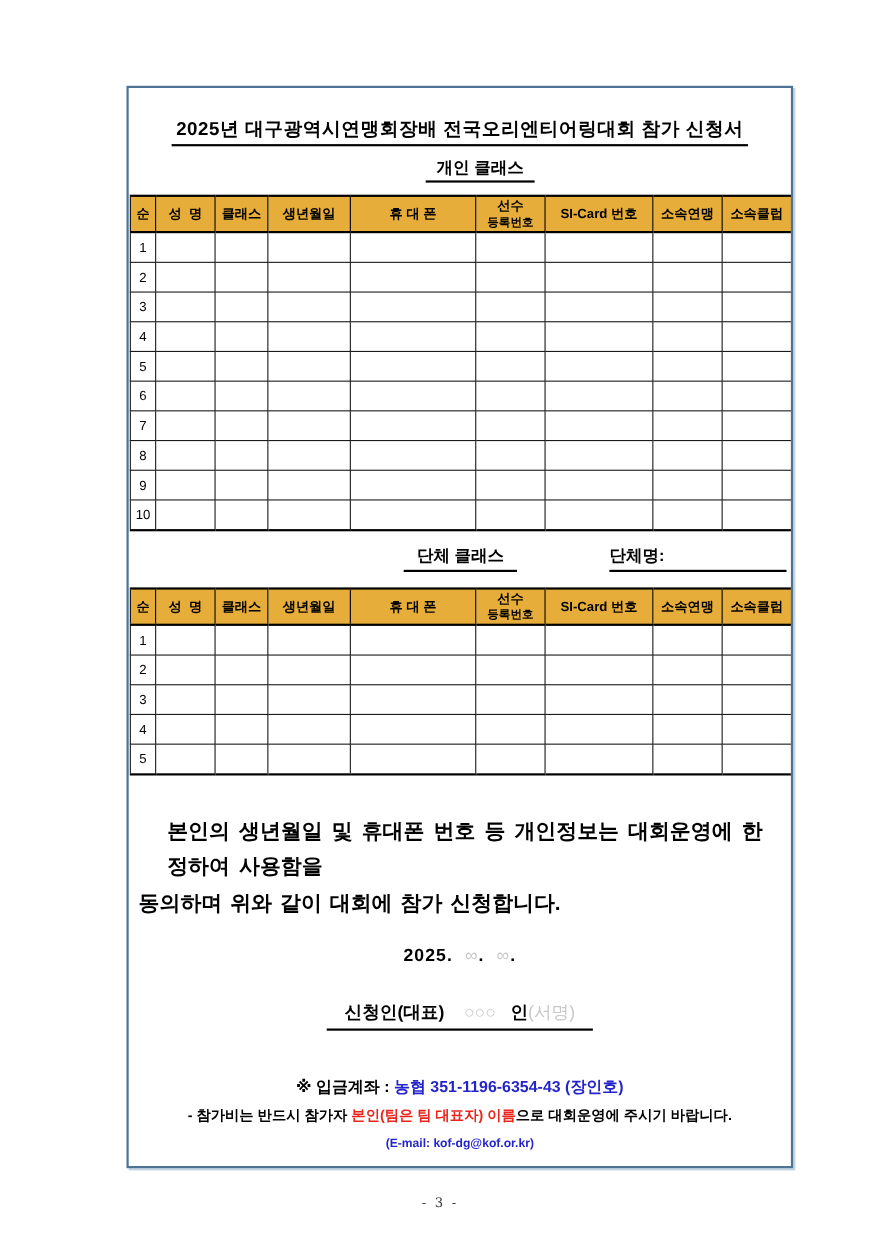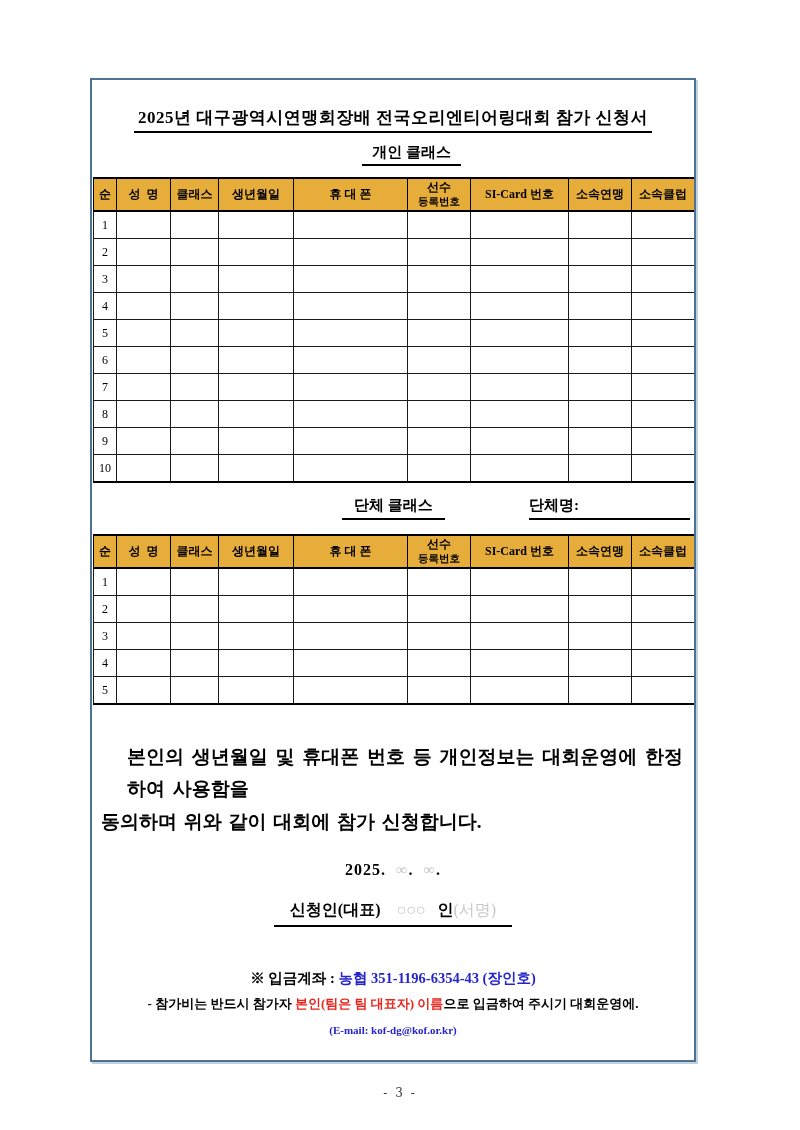--- a/index.html
+++ b/index.html
@@ -1,24 +1,23 @@
 <!DOCTYPE html>
 <html><head>
 <meta charset="utf-8">
 <style>
   html,body{margin:0;padding:0;}
   body{
     width:800px;height:1130px;position:relative;background:#ffffff;
     font-family:"Liberation Sans","DejaVu Sans",sans-serif;color:#000;
   }
   .sheet{
-    position:absolute;left:90px;top:78px;width:602px;height:980px;
+    position:absolute;left:115px;top:78px;width:602px;height:980px;
     border:2px solid #4d7294;box-shadow:2px 2px 0 #c2d2df;background:#fff;
     overflow:hidden;
-    font-family:Liberation Serif, serif;
   }
   .title{margin-top:26px;text-align:center;font-size:17px;font-weight:bold;}
   .title span{display:inline-block;border-bottom:2px solid #000;padding:0 4px 2px;letter-spacing:0.5px;white-space:pre;}
   .subtitle{margin-top:10px;text-align:center;font-size:15px;font-weight:bold;padding-left:37px;}
   .subtitle span{display:inline-block;border-bottom:2px solid #000;padding:0 10px 2px;}
 
   table{border-collapse:collapse;table-layout:fixed;width:601px;margin:11px 0 0 1px;}
   th{
     background:#e7ad3b;border:1.5px solid #000;border-top:2.5px solid #000;border-bottom:2.5px solid #000;
     font-size:12px;font-weight:bold;height:31px;padding:0;white-space:pre;line-height:1.15;
@@ -34,21 +33,21 @@
   .group-class{position:absolute;left:250px;top:0;border-bottom:2px solid #000;padding:0 12px 3px;white-space:pre;}
   .group-name{position:absolute;left:437px;right:4px;top:0;border-bottom:2px solid #000;padding-bottom:3px;white-space:pre;}
 
   .agreement{margin-top:36px;padding:0 9px;font-size:19px;font-weight:bold;line-height:1.7;}
   .agreement .l1{padding-left:26px;word-spacing:3px;}
   .agreement .l2{word-spacing:2px;}
 
   .date-line{margin-top:23px;text-align:center;font-size:16px;font-weight:bold;letter-spacing:1px;white-space:pre;}
   .ph{color:#c8c8c8;font-weight:normal;}
 
-  .sign-line{margin-top:21px;text-align:center;}
+  .sign-line{margin-top:31px;text-align:center;}
   .sign-line .inner{display:inline-block;border-bottom:2px solid #000;padding:0 16px 4px;font-size:16px;font-weight:bold;white-space:pre;}
   .sign-line .ph{font-size:16px;}
 
   .payment{margin-top:42px;text-align:center;font-size:14.5px;font-weight:bold;white-space:pre;}
   .blue{color:#2424cc;}
   .note{margin-top:7px;text-align:center;font-size:13px;font-weight:bold;white-space:pre;}
   .red{color:#e8251c;}
 
   .recipient{margin-top:20px;text-align:center;font-size:21px;font-weight:bold;letter-spacing:1px;}
   .email{margin-top:11px;text-align:center;font-size:11px;font-weight:bold;color:#2424cc;}
@@ -302,20 +301,20 @@
   </div>
 
   <div class="date-line"><span>2025.</span>  <span class="ph">∞</span><span>.</span>  <span class="ph">∞</span><span>.</span></div>
 
   <div class="sign-line">
     <span class="inner"><span>신청인(대표)</span>    <span class="ph">○○○</span>   <span>인</span><span class="ph">(서명)</span></span>
   </div>
 
   <div class="payment"><span>※ 입금계좌 : </span><span class="blue">농협 351-1196-6354-43 (장인호)</span></div>
 
-  <div class="note"><span>- 참가비는 반드시 참가자 </span><span class="red">본인(팀은 팀 대표자) 이름</span><span>으로 입금하여 주시기 대회운영에.</span></div>
+  <div class="note"><span>- 참가비는 반드시 참가자 </span><span class="red">본인(팀은 팀 대표자) 이름</span><span>으로 대회운영에 주시기 바랍니다.</span></div>
 
 
   <div class="email">(E-mail:  kof-dg@kof.or.kr)</div>
 
 </div>
 
 <div class="pagenum">- 3 -</div>
 
 </body></html>

